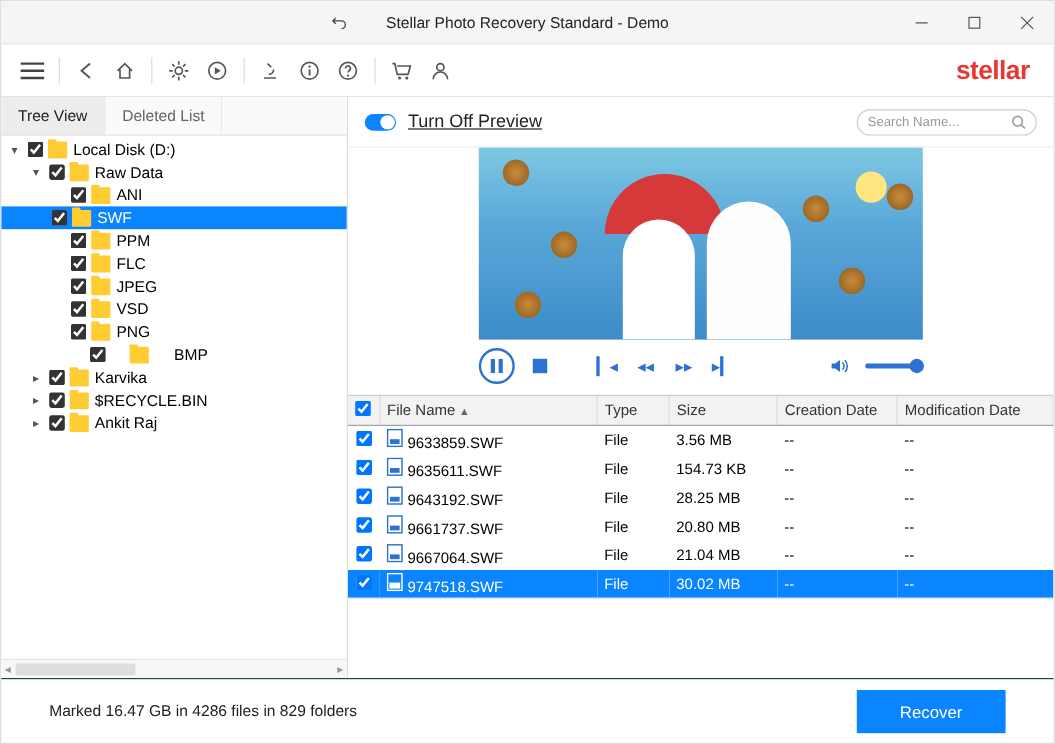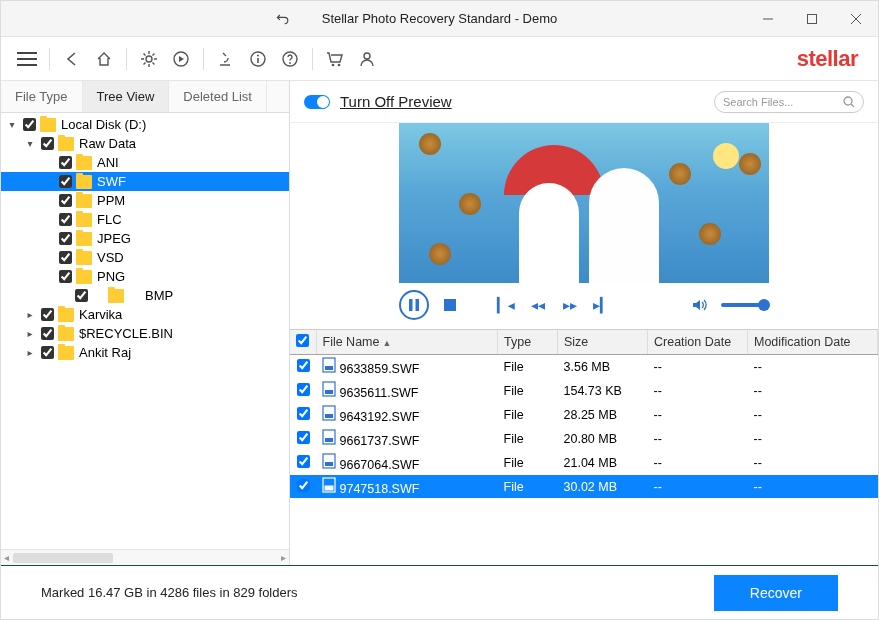--- a/index.html
+++ b/index.html
@@ -163,21 +163,20 @@
       </svg>
     </div>
   <div class="spacer"></div>
   <div class="brand">stell<span class="dot">a</span>r</div>
 </div>
 
 <div class="content">
 
   <div class="left-pane">
     <div class="tabs">
-      <div class="tab">File Type</div>
       <div class="tab active">Tree View</div>
       <div class="tab">Deleted List</div>
     </div>
     <div class="tree" id="tree">
         <div class="tree-row" style="padding-left: 4px;">
           <span class="exp">▾</span>
           <input type="checkbox" class="cb" checked="" style="">
           <span class="folder"></span>
           <span class="label">Local Disk (D:)</span>
         </div>
@@ -186,21 +185,21 @@
           <input type="checkbox" class="cb" checked="" style="">
           <span class="folder"></span>
           <span class="label">Raw Data</span>
         </div>
         <div class="tree-row" style="padding-left: 40px;">
           <span class="exp"></span>
           <input type="checkbox" class="cb" checked="" style="">
           <span class="folder"></span>
           <span class="label">ANI</span>
         </div>
-        <div class="tree-row selected" style="padding-left: 40px;">
+        <div class="tree-row selected" style="padding-left: 24px;">
           <span class="exp"></span>
           <input type="checkbox" class="cb" checked="" style="">
           <span class="folder"></span>
           <span class="label">SWF</span>
         </div>
         <div class="tree-row" style="padding-left: 40px;">
           <span class="exp"></span>
           <input type="checkbox" class="cb" checked="" style="">
           <span class="folder"></span>
           <span class="label">PPM</span>
@@ -259,21 +258,21 @@
         <div class="thumb"></div>
         <span style="margin-left:auto">▸</span>
     </div>
   </div>
 
   <div class="right-pane">
     <div class="right-header">
       <div class="toggle"></div>
       <div class="preview-label">Turn Off Preview</div>
       <div class="search">
-        <span>Search Files...</span>
+        <span>Search Name...</span>
         <span>
             <svg width="12" height="12">
               <circle cx="5" cy="5" r="4" fill="none" stroke="#999" stroke-width="1.3"></circle>
               <line x1="8" y1="8" x2="11" y2="11" stroke="#999" stroke-width="1.3"></line>
             </svg>
           </span>
       </div>
     </div>
 
     <div class="preview-area">

